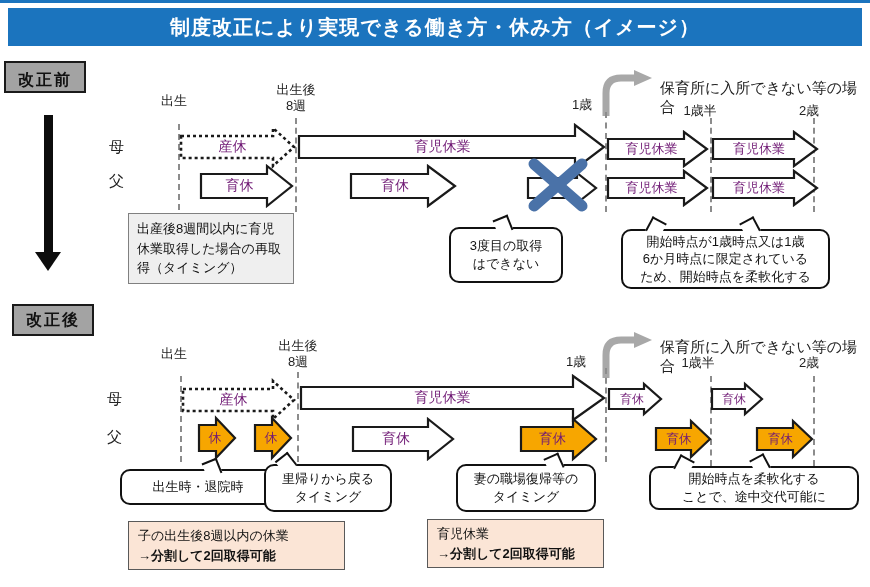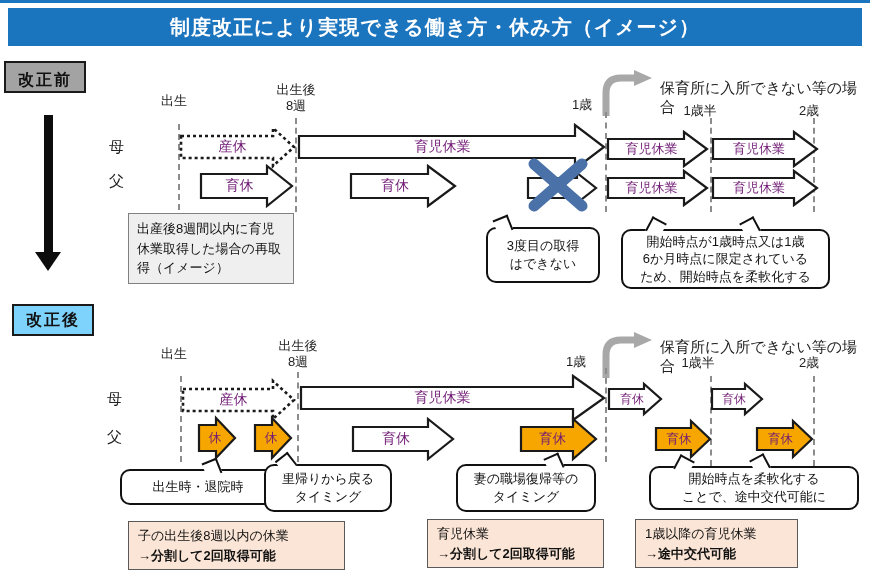--- a/index.html
+++ b/index.html
@@ -7,21 +7,21 @@
     position:relative;width:870px;height:587px;background:#fff;overflow:hidden;
     font-family:"Liberation Sans","DejaVu Sans",sans-serif;color:#111;
   }
   .abs{position:absolute;}
   .topstrip{left:0;top:0;width:870px;height:3px;background:#1b74be;}
   .titlebar{left:8px;top:8px;width:854px;height:38px;background:#1b74be;color:#ffffff;
     display:flex;align-items:center;justify-content:center;font-size:20px;font-weight:600;letter-spacing:1px;}
   .seclabel{width:78px;height:28px;border:2px solid #1a1a1a;display:flex;align-items:center;justify-content:center;
     font-size:16px;font-weight:600;letter-spacing:2px;}
   .seclabel.before{left:4px;top:61px;background:#a3a3a3;align-items:flex-end;}
-  .seclabel.after{left:12px;top:304px;background:#7dd3fc;}
+  .seclabel.after{left:12px;top:304px;background:#a3a3a3;}
   .bigshaft{left:44px;top:115px;width:9px;height:138px;background:#0d0d0d;}
   .bighead{left:35px;top:252px;width:0;height:0;border-left:13px solid transparent;border-right:13px solid transparent;border-top:19px solid #0d0d0d;}
   .axis{font-size:13px;white-space:pre-line;text-align:center;line-height:1.25;color:#222;}
   .rowlab{font-size:15px;color:#222;}
   .vdash{width:0;border-left:2px dashed #8c8c8c;}
   .note{font-size:15px;color:#222;}
   .graybox{left:128px;top:213px;width:148px;background:#efefef;border:1.5px solid #808080;
     font-size:13px;line-height:1.5;padding:5px 8px;}
   .callout{background:#fff;border:2.4px solid #111;border-radius:10px;text-align:center;
     font-size:13px;line-height:1.35;white-space:pre-line;display:flex;align-items:center;justify-content:center;padding:3px 5px;box-sizing:border-box;}
@@ -65,23 +65,23 @@
   <div class="abs vdash" style="left:295px;top:118px;height:94px;"></div>
   <div class="abs vdash" style="left:605px;top:112px;height:100px;"></div>
   <div class="abs vdash" style="left:710px;top:118px;height:94px;"></div>
   <div class="abs vdash" style="left:813px;top:118px;height:94px;"></div>
 
   <svg class="abs" style="left:528px;top:158px;z-index:5;overflow:visible" width="60" height="54" viewBox="0 0 60 54">
     <line x1="6" y1="6" x2="54" y2="48" stroke="#4a72a8" stroke-width="11" stroke-linecap="round"></line>
     <line x1="54" y1="6" x2="6" y2="48" stroke="#4a72a8" stroke-width="11" stroke-linecap="round"></line>
   </svg>
 
-  <div class="abs graybox">出産後8週間以内に育児休業取得した場合の再取得（イメージ）</div>
-
-  <div class="abs callout" style="left:486px;top:227px;width:114px;height:56px;text-align:center;">3度目の取得
+  <div class="abs graybox">出産後8週間以内に育児休業取得した場合の再取得（タイミング）</div>
+
+  <div class="abs callout" style="left:449px;top:227px;width:114px;height:56px;text-align:center;">3度目の取得
 はできない</div>
   <div class="abs tail" style="left:495px;top:217px;transform:rotate(68deg);"></div>
 
   <div class="abs callout" style="left:621px;top:229px;width:209px;height:60px;">開始時点が1歳時点又は1歳
 6か月時点に限定されている
 ため、開始時点を柔軟化する</div>
   <div class="abs tail" style="left:648px;top:219px;transform:rotate(28deg);"></div>
   <div class="abs tail" style="left:742px;top:219px;transform:rotate(62deg);"></div>
 
   <div class="abs seclabel after">
@@ -127,24 +127,20 @@
   <div class="abs tail" style="left:752px;top:456px;transform:rotate(62deg);"></div>
 
   <div class="abs sumbox" style="left:128px;top:521px;width:217px;">
     <div>子の出生後8週以内の休業</div>
     <div class="b">→分割して2回取得可能</div>
   </div>
   <div class="abs sumbox" style="left:427px;top:519px;width:177px;">
     <div>育児休業</div>
     <div class="b">→分割して2回取得可能</div>
   </div>
-  <div class="abs sumbox" style="left:635px;top:519px;width:163px;">
-    <div>1歳以降の育児休業</div>
-    <div class="b">→途中交代可能</div>
-  </div>
 <svg width="115" height="40" viewBox="0 0 115 40" style="position: absolute; left: 180px; top: 127px; overflow: visible;">
       <polygon points="1,9 93,9 93,1 114,20 93,39 93,31 1,31" fill="#fff" stroke="#1a1a1a" stroke-width="2.6" stroke-linejoin="miter" stroke-dasharray="3 3"></polygon>
     </svg>
     <div class="alab" style="left: 180px; top: 127px; width: 105px; height: 40px; font-size: 14px;">産休</div>
     <svg width="307" height="46" viewBox="0 0 307 46" style="position: absolute; left: 298px; top: 124px; overflow: visible;">
       <polygon points="1,12 277,12 277,1 306,23 277,45 277,34 1,34" fill="#fff" stroke="#1a1a1a" stroke-width="2.2" stroke-linejoin="miter"></polygon>
     </svg>
     <div class="alab" style="left: 298px; top: 124px; width: 289px; height: 46px; font-size: 14px;">育児休業</div>
     <svg width="101" height="36" viewBox="0 0 101 36" style="position: absolute; left: 607px; top: 131px; overflow: visible;">
       <polygon points="1,8 77,8 77,1 100,18 77,35 77,28 1,28" fill="#fff" stroke="#1a1a1a" stroke-width="2.2" stroke-linejoin="miter"></polygon>

